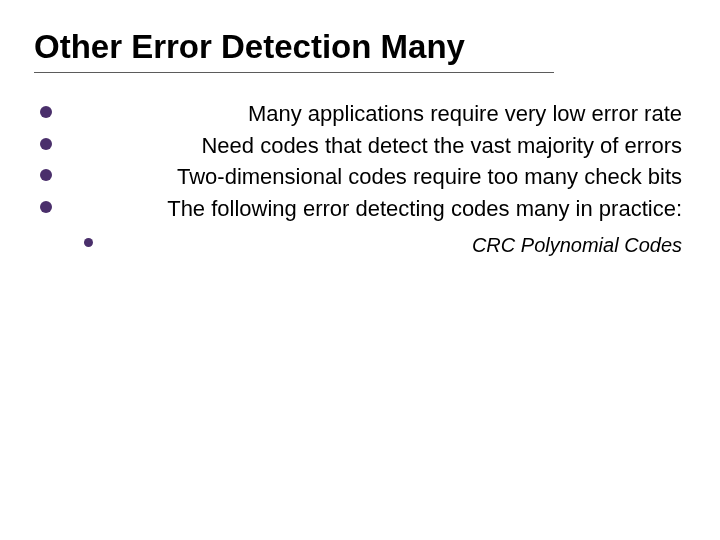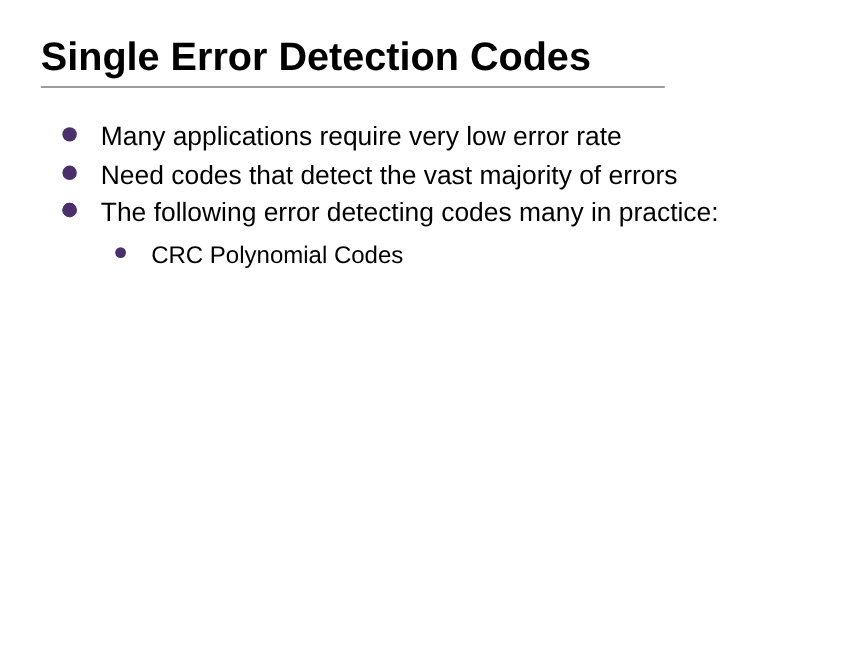--- a/index.html
+++ b/index.html
@@ -19,22 +19,23 @@
     font-size: 33px;
     font-weight: bold;
     line-height: 1.15;
     padding-bottom: 6px;
     border-bottom: 1px solid #5b5b5b;
     margin-bottom: 26px;
     width: 520px;
   }
   ul.main {
     list-style: none;
-    margin: 16px;
+    margin: 4px;
     padding: 0 0 0 2px;
+    text-align: right;
   }
   ul.main > li {
     position: relative;
     padding-left: 32px;
     font-size: 22px;
     line-height: 1.35;
     margin-bottom: 2px;
   }
   ul.main > li > .bullet {
     position: absolute;
@@ -42,20 +43,21 @@
     top: 7px;
     width: 12px;
     height: 12px;
     background: #4a2f6b;
     border-radius: 50%;
   }
   ul.sub {
     list-style: none;
     margin: 8px 0 0 0;
     padding: 0;
+    font-style: italic;
   }
   ul.sub > li {
     position: relative;
     padding-left: 30px;
     font-size: 20px;
     line-height: 1.35;
     margin-left: 12px;
   }
   ul.sub > li > .bullet {
     position: absolute;
@@ -65,33 +67,34 @@
     height: 9px;
     background: #4a2f6b;
     border-radius: 50%;
   }
 </style>
 </head>
 <body>
 
 <div class="slide">
 
-  <div class="title">Single Error Detection Codes</div>
+  <div class="title">Other Error Detection Many</div>
 
   <ul class="main">
     <li>
       <span class="bullet"></span>
       <span>Many applications require very low error rate</span>
     </li>
     <li>
       <span class="bullet"></span>
       <span>Need codes that detect the vast majority of errors</span>
     </li>
     <li>
       <span class="bullet"></span>
+      <span>Two-dimensional codes require too many check bits</span>
     </li>
     <li>
       <span class="bullet"></span>
       <span>The following error detecting codes many in practice:</span>
       <ul class="sub">
         <li>
           <span class="bullet"></span>
           <span>CRC Polynomial Codes</span>
         </li>
       </ul>

